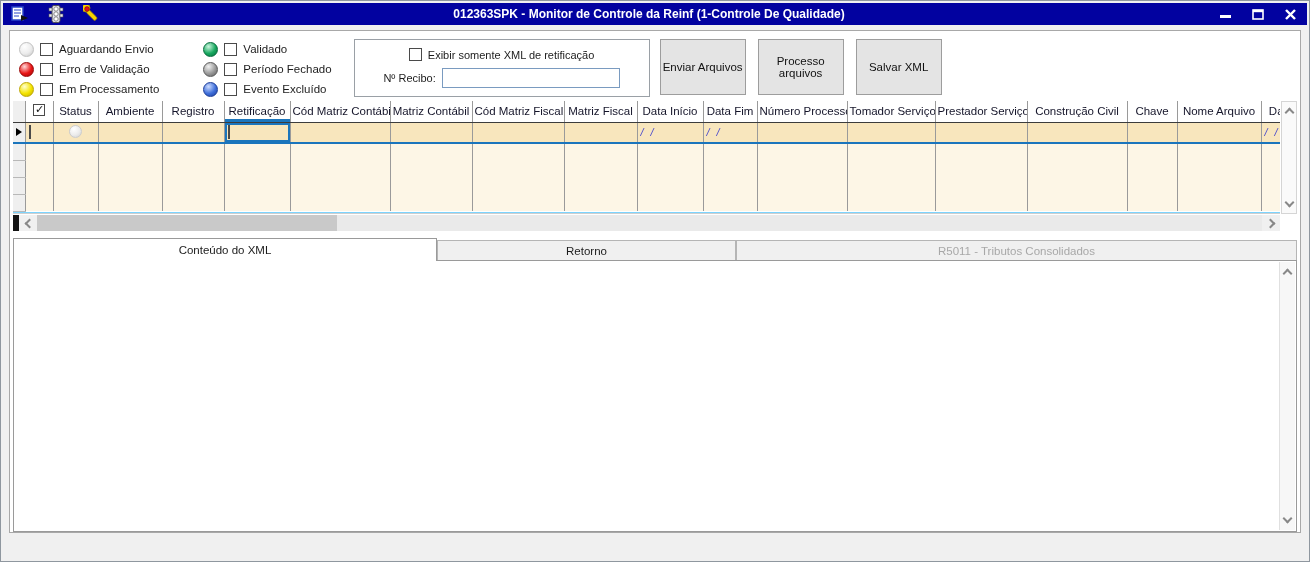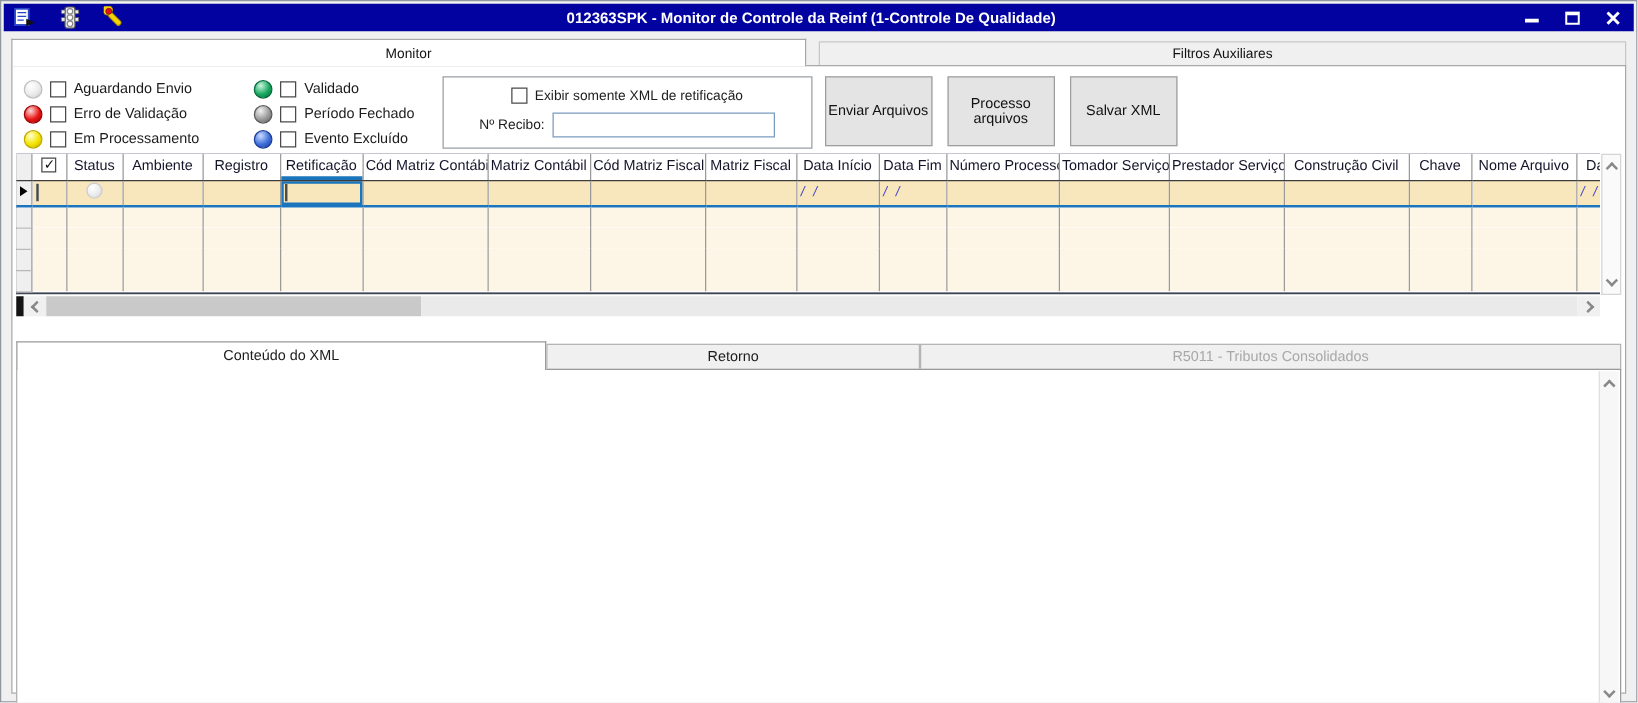--- a/index.html
+++ b/index.html
@@ -63,21 +63,21 @@
   .recibo-input { width:178px; height:20px; border:1px solid #7a9bc0; background:#fff; font:inherit; padding:0 3px; }
   .actions { margin-left:10px; display:flex; gap:10px; }
   .btn {
     width:86px; height:56px; background:#e4e4e4; border:1px solid #9d9d9d;
     font-size:11.5px; color:#111; display:flex; align-items:center; justify-content:center;
     font-family:inherit; cursor:default;
   }
   .btn + .btn { margin-left:2px; }
   
   .grid-zone { position:relative; margin-top:2px; height:130px; }
-  .grid-clip { position:absolute; left:0; right:17px; top:0; bottom:17px; overflow:hidden; background:#0f172a; border-bottom:1px solid #cfcfcf; }
+  .grid-clip { position:absolute; left:0; right:17px; top:0; bottom:17px; overflow:hidden; background:#7dd3fc; border-bottom:1px solid #cfcfcf; }
   table.grid { border-collapse:collapse; table-layout:fixed; width:1288px; background:#fff; }
   .grid th {
     height:21px; background:#fff; font-weight:normal; font-size:11.5px; color:#15152a;
     border-right:1px solid #9a9a9a; border-bottom:1px solid #3c3c3c;
     white-space:nowrap; overflow:hidden; text-align:center; padding:0 2px;
   }
   .grid th.sorted { box-shadow: inset 0 -3px 0 #1b75bc; }
   .grid th.rowhead-h { background:#efefef; border-right:1px solid #9a9a9a; }
   .grid td { height:21px; overflow:hidden; white-space:nowrap; padding:0 3px; }
   td.rowhead { background:#efefef; border-right:1px solid #9a9a9a; border-bottom:1px solid #b8b8b8; padding:0; text-align:center; }
@@ -99,21 +99,21 @@
   .hs-cap { width:6px; background:#141414; }
   .sb-btn { width:18px; background:#f0f0f0; display:flex; align-items:center; justify-content:center; }
   .sb-thumb { width:300px; background:#c9c9c9; }
   .sb-track { flex:1; background:#eaeaea; }
   .chev { width:7px; height:7px; border-right:2px solid #888; border-bottom:2px solid #888; display:inline-block; }
   .chev-up { transform:rotate(-135deg); margin-top:3px; }
   .chev-down { transform:rotate(45deg); margin-bottom:3px; }
   .chev-left { transform:rotate(135deg); margin-left:2px; }
   .chev-right { transform:rotate(-45deg); margin-right:2px; }
   
-  .bottomtabs { display:flex; height:23px; margin-top:20px; }
+  .bottomtabs { display:flex; height:23px; margin-top:7px; }
   .btab { display:flex; align-items:center; justify-content:center; border:1px solid #b5b5b5; font-size:11.5px; }
   .btab.active { background:#fff; border-color:#9a9a9a; border-bottom:none; z-index:2; }
   .btab.inactive { background:#f0f0f0; margin-top:2px; }
   .btab.disabled { color:#a8a8a8; }
   .btab-conteudo { width:424px; }
   .btab-retorno { width:299px; }
   .btab-r5011 { flex:1; }
   .content-zone { position:relative; border:1px solid #9a9a9a; background:#fff; height:272px; margin-top:-1px; }
   .content-vscroll {
     position:absolute; right:1px; top:1px; bottom:1px; width:16px; background:#f7f7f7;
@@ -174,29 +174,20 @@
         <svg width="11" height="11" viewBox="0 0 11 11">
             <line x1="1" y1="1" x2="10" y2="10" stroke="#fff" stroke-width="2.4"></line>
             <line x1="10" y1="1" x2="1" y2="10" stroke="#fff" stroke-width="2.4"></line>
           </svg>
       </span>
     </div>
   </div>
 
   <div class="page">
 
-    <div class="toptabs">
-      <div class="tab active toptab-monitor">
-        <span>Monitor</span>
-      </div>
-      <div class="toptab-gap"></div>
-      <div class="tab inactive toptab-filtros">
-        <span>Filtros Auxiliares</span>
-      </div>
-    </div>
 
     <div class="panel">
 
       <div class="toolbar">
         <div class="legend">
           <div class="legend-col">
             <div class="legend-item">
               <span class="ball ball-white"></span>
               <span class="cb"></span>
               <span class="legend-label">Aguardando Envio</span>

